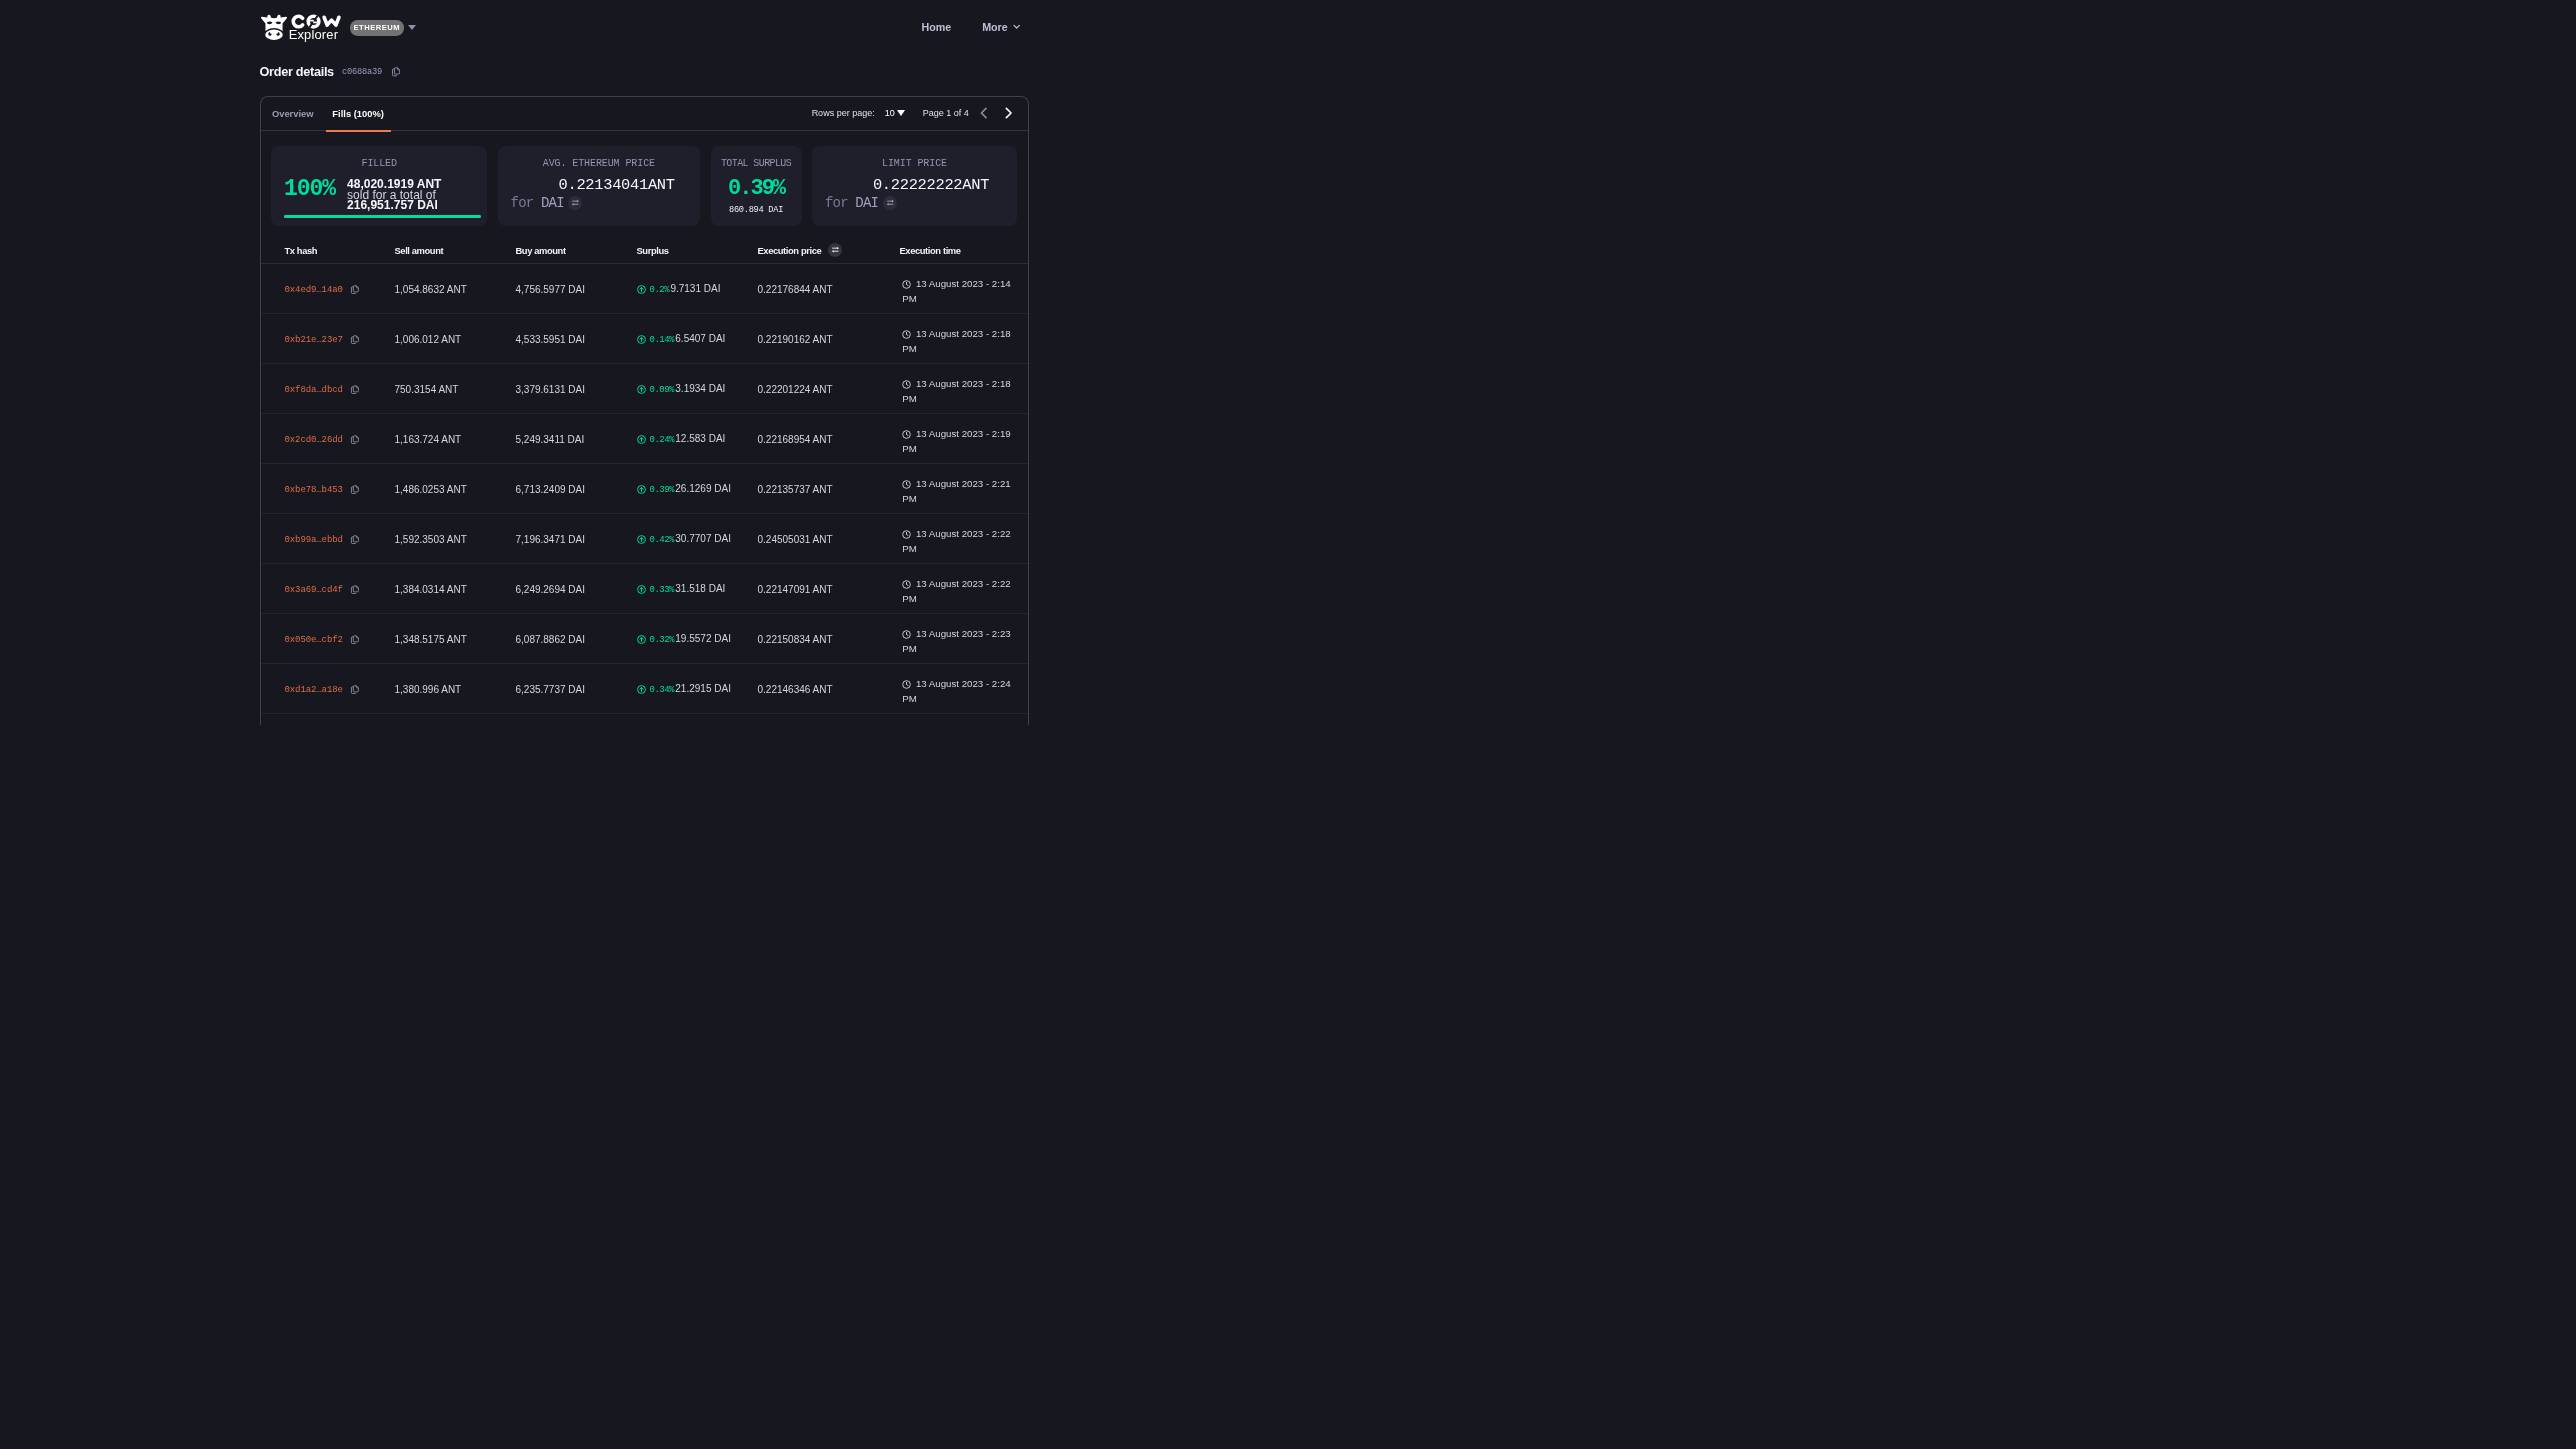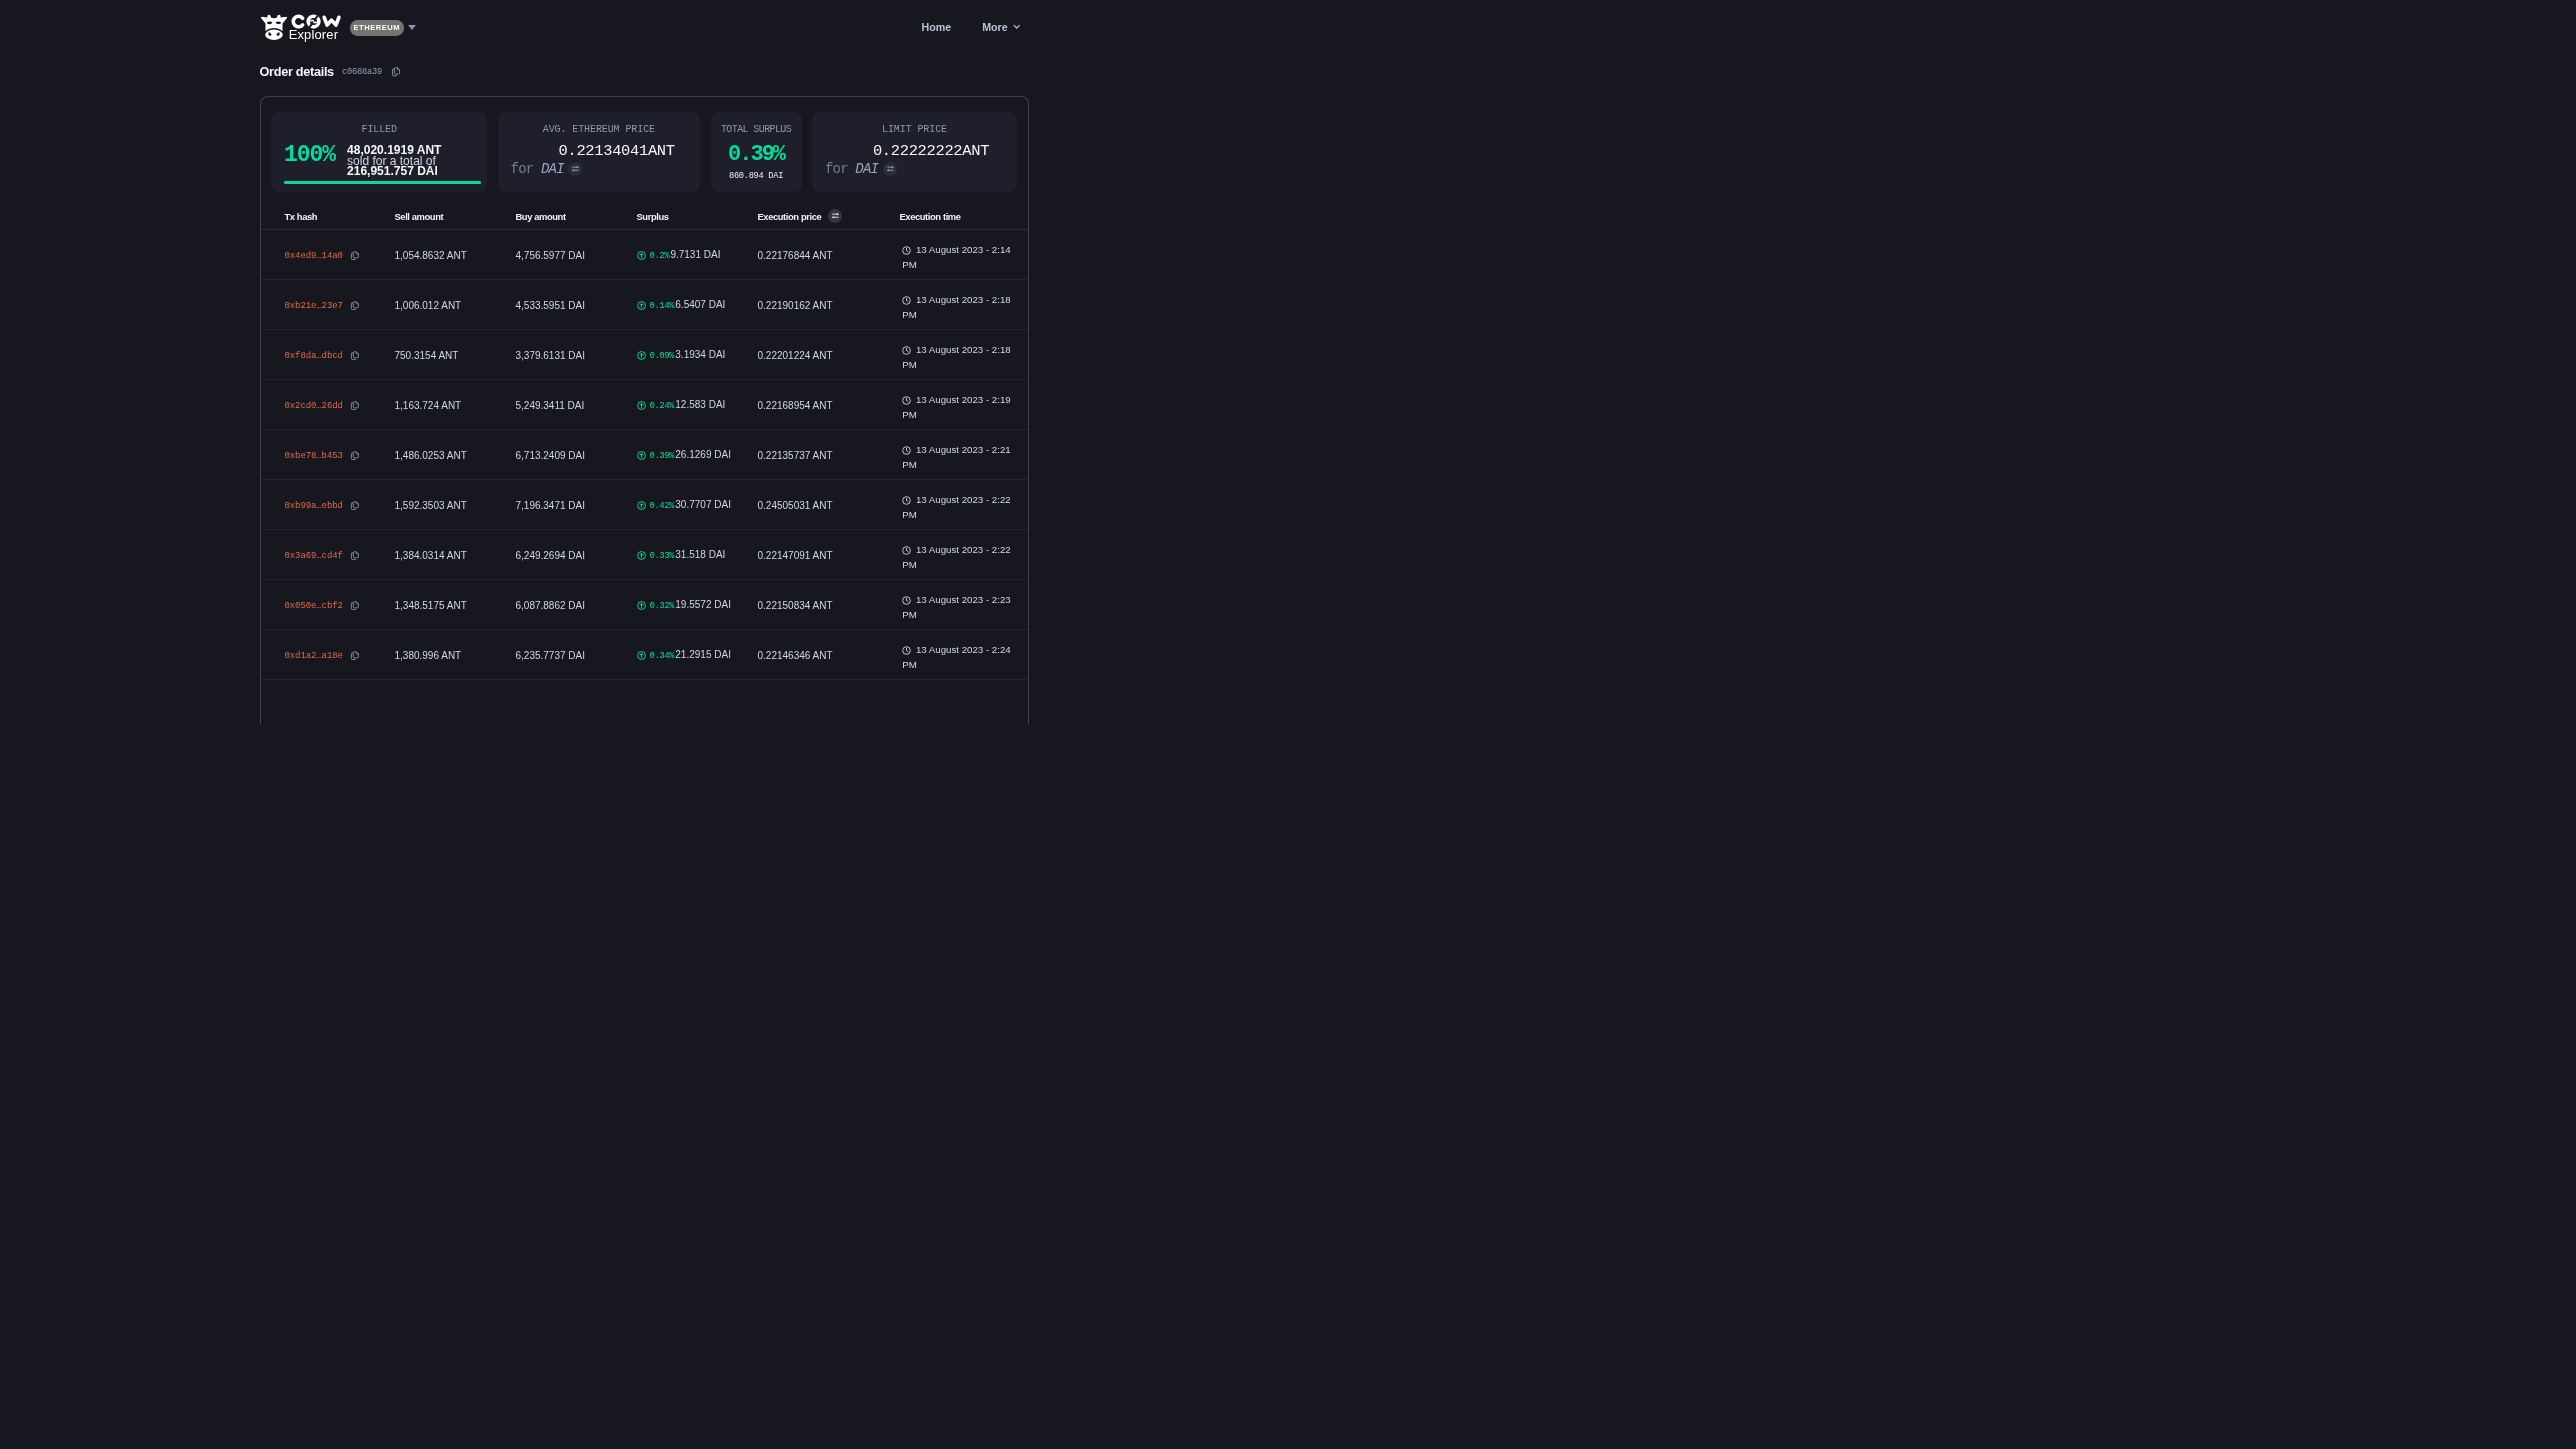--- a/index.html
+++ b/index.html
@@ -41,21 +41,21 @@
 .card { background:#1e1f2a; border-radius:8px; padding:12px 12.7px; height:80px; }
 .card .lbl { font-family:"Liberation Mono", monospace; font-size:10px; letter-spacing:-0.1px; color:#9296af;text-align:center; }
 .c1 { width:216px; }
 .c2 { width:202px; }
 .c3 { width:91px; text-align:center; padding-left:6.7px; padding-right:6.7px; }
 .c3 .lbl { letter-spacing:-0.6px; }
 .c4 { flex:1; }
 .bigpct { font-family:"Liberation Mono", monospace; font-size:23px; line-height:26px; font-weight:bold; color:#00dc9b; letter-spacing:-1px; }
 .bigval { font-family:"Liberation Mono", monospace; font-size:15.4px; color:#f6f7fc; letter-spacing:-0.3px; margin-top:6.7px;margin-left:48px; }
 .fordai { font-family:"Liberation Mono", monospace; font-size:14px; letter-spacing:-0.8px; color:#757b97; margin-top:1px; display:flex; align-items:center; }
-.fordai .dai { color:#9ea2bd;font-style:italic; }
+.fordai .dai { color:#9ea2bd; }
 .swapc { width:14px; height:14px; border-radius:50%; background:#2c2d3a; display:inline-flex; align-items:center; justify-content:center; margin-left:4.7px; }
 .c1-row { display:flex; align-items:flex-start; margin-top:7.4px; }
 .c1-right { margin-left:12px; font-size:12px; line-height:10.4px; color:#d2d5e2; margin-top:3px; }
 .c1-right b { color:#f6f7fc; }
 .pbar { height:2.7px; border-radius:1.3px; background:#00dc9b; margin-top:4.4px; margin-right:-6px; }
 .c3 .bigpct { margin-top:7.4px; font-size:22px; letter-spacing:-2px; }
 .c3 .dai-sm { font-family:"Liberation Mono", monospace; font-size:8.7px; letter-spacing:-0.3px; color:#eceef6; margin-top:2.7px; }
 
 
 table { border-collapse:collapse; width:100%; table-layout:fixed; }
@@ -121,20 +121,40 @@
     <h1>Order details</h1>
     <span class="h1hash">c0688a39</span>
     <svg class="h1copy" width="9.7" height="9.7" viewBox="0 0 16 16" fill="none" stroke="#9a9dba" stroke-width="1.4">
       <path d="M9.8,14.6 H4.3 A1.9,1.9 0 0 1 2.4,12.7 V5 A1.9,1.9 0 0 1 4.3,3.1 H5.6"></path>
         <path d="M10.7,1.3 H7.5 A1.9,1.9 0 0 0 5.6,3.2 V9.8 A1.9,1.9 0 0 0 7.5,11.7 H12.4 A1.9,1.9 0 0 0 14.3,9.8 V4.9 Z"></path>
         <path d="M10.7,1.5 V3.9 A0.9,0.9 0 0 0 11.6,4.8 H14.1" stroke-width="1.2"></path>
     </svg>
   </div>
 
   <div class="panel">
+    <div class="tabbar">
+      <div class="tab inactive">Overview</div>
+      <div class="tab active">Fills (100%)</div>
+      <div class="toolbar">
+        <span class="rpp">Rows per page:</span>
+        <span class="ten">10</span>
+        <span class="sel-caret"></span>
+        <span class="pageof">Page 1 of 4</span>
+        <span class="pg-btn">
+            <svg width="7.4" height="12" viewBox="0 0 11 18">
+              <path d="M9,2 L2,9 L9,16" stroke="#8b8b95" stroke-width="2.6" fill="none" stroke-linecap="round" stroke-linejoin="round"></path>
+            </svg>
+          </span>
+        <span class="pg-btn" style="margin-left:8.7px">
+            <svg width="7.4" height="12" viewBox="0 0 11 18">
+              <path d="M2,2 L9,9 L2,16" stroke="#f4f4f6" stroke-width="2.6" fill="none" stroke-linecap="round" stroke-linejoin="round"></path>
+            </svg>
+          </span>
+      </div>
+    </div>
 
     <div class="stats">
       <div class="card c1">
         <div class="lbl">FILLED</div>
         <div class="c1-row">
           <div class="bigpct">100%</div>
           <div class="c1-right"><b>48,020.1919 ANT</b><br>sold for a total of <b>216,951.757 DAI</b></div>
         </div>
         <div class="pbar"></div>
       </div>

